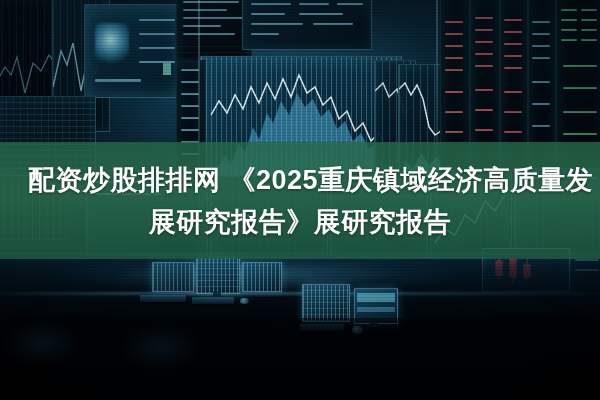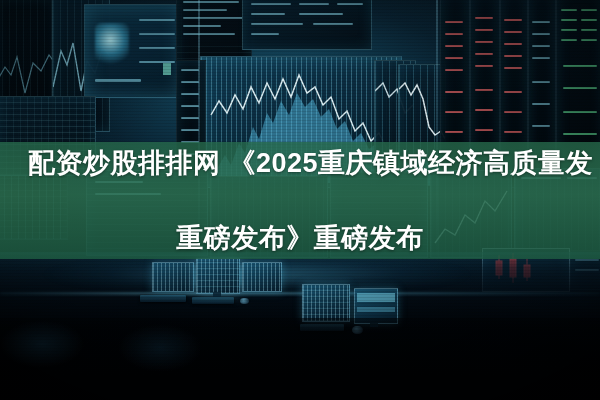--- a/index.html
+++ b/index.html
@@ -78,21 +78,21 @@
   .vig{position:absolute;inset:0;pointer-events:none;
     background:radial-gradient(ellipse 520px 330px at 50% 42%, transparent 30%, rgba(0,0,0,.30) 66%, rgba(0,0,0,.82) 100%);}
   .scan{position:absolute;inset:0;pointer-events:none;opacity:.22;
     background:repeating-linear-gradient(0deg,rgba(0,0,0,.5) 0 1px,transparent 1px 3px);}
 
   
   #band{position:absolute;left:0;top:142px;width:600px;height:117px;
     background:linear-gradient(180deg,rgba(38,104,74,.80) 0%,rgba(44,112,80,.84) 45%,rgba(30,92,66,.82) 100%);
     mix-blend-mode:normal;}
   #bandtext{position:absolute;left:0;top:142px;width:600px;height:117px;
-    display:flex;flex-direction:column;justify-content:space-between;align-items:center;
+    display:flex;flex-direction:column;justify-content:center;align-items:center;
     padding:0 14px;box-sizing:border-box;}
   .cap{color:#ffffff;font-size:27px;font-weight:bold;line-height:42px;
     letter-spacing:.5px;white-space:nowrap;
     text-shadow:0 1px 3px rgba(0,0,0,.45);}
   .cap.l1{align-self:flex-start;margin-left:14px;}
   .cap.l2{align-self:center;}
 </style>
 </head>
 <body>
 
@@ -321,16 +321,16 @@
   <div class="mouse" style="left:352px;top:326px;width:11px;height:8px;"></div>
 
   <div class="chairs"></div>
 
   <div class="layer scan"></div>
   <div class="layer vig"></div>
 
   <div id="band"></div>
   <div id="bandtext">
     <div class="cap l1">配资炒股排排网 《2025重庆镇域经济高质量发</div>
-    <div class="cap l2">重磅发布》重磅发布</div>
+    <div class="cap l2">展研究报告》展研究报告</div>
   </div>
 
 </div>
 
 </body></html>

